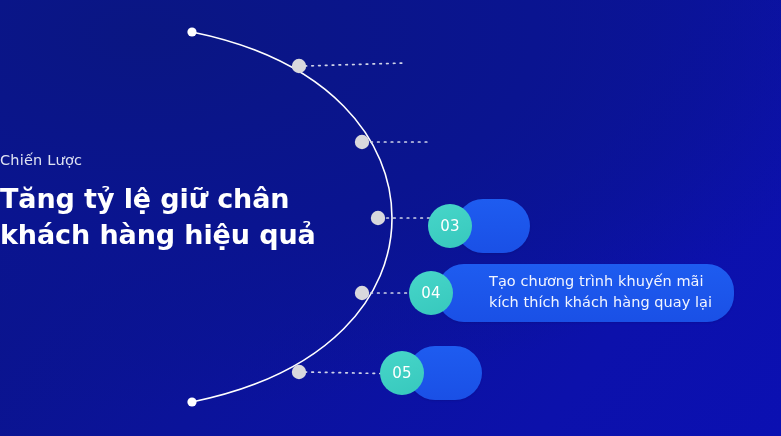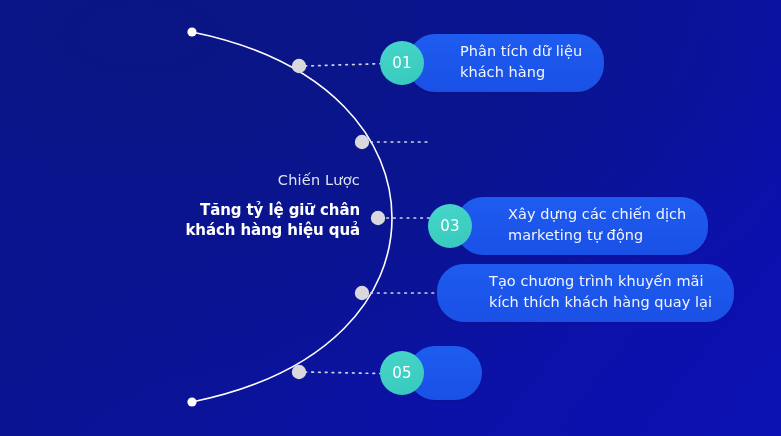--- a/index.html
+++ b/index.html
@@ -15,34 +15,34 @@
     font-family: "DejaVu Sans", "Liberation Sans", sans-serif;
     background:
       radial-gradient(ellipse 120% 110% at 18% 8%, #0a1683 0%, #0a1490 42%, rgba(10,17,160,0) 78%),
       linear-gradient(128deg, #0a1583 0%, #0b139a 46%, #0c11ab 78%, #0b10b2 100%);
   }
 
   
   .headline-block {
     position: absolute;
     left: 0;
-    top: 172px;
+    top: 152px;
     width: 360px;
-    text-align: right;
+    text-align: left;
   }
   .eyebrow {
     font-size: 14.5px;
     font-weight: 400;
     color: #dfe3f2;
     letter-spacing: 0.2px;
     line-height: 1.2;
     margin: 0 0 12px 0;
   }
   .headline {
-    font-size: 15px;
+    font-size: 27px;
     font-weight: 700;
     color: #ffffff;
     line-height: 1.32;
     letter-spacing: -0.1px;
     margin: 0;
     white-space: pre-line;
   }
 
   
   .arc-layer {
@@ -132,43 +132,35 @@
     <line x1="364" y1="293" x2="441" y2="293" stroke="#cfd3e8" stroke-width="1.7" stroke-linecap="round" stroke-dasharray="1.6 5.2"></line>
     <line x1="305" y1="372" x2="404" y2="374" stroke="#cfd3e8" stroke-width="1.7" stroke-linecap="round" stroke-dasharray="1.6 5.2"></line>
 
     <circle cx="299" cy="66" r="7.2" fill="#d8d8dd"></circle>
     <circle cx="362" cy="142" r="7.2" fill="#d8d8dd"></circle>
     <circle cx="378" cy="218" r="7.2" fill="#d8d8dd"></circle>
     <circle cx="362" cy="293" r="7.2" fill="#d8d8dd"></circle>
     <circle cx="299" cy="372" r="7.2" fill="#d8d8dd"></circle>
   </svg>
 
-  <div class="row row-1">
-    <div class="pill">
-      <div class="badge">
-        <span class="badge-num">01</span>
-      </div>
-      <div class="pill-text">Phân tích dữ liệu
-khách hàng</div>
-    </div>
-  </div>
 
 
   <div class="row row-3">
     <div class="pill">
       <div class="badge">
         <span class="badge-num">03</span>
       </div>
-      <div class="pill-text">Xây dựng các chiến dịch
-marketing tự động</div>
     </div>
   </div>
 
   <div class="row row-4">
     <div class="pill">
+      <div class="badge">
+        <span class="badge-num">04</span>
+      </div>
       <div class="pill-text">Tạo chương trình khuyến mãi
 kích thích khách hàng quay lại</div>
     </div>
   </div>
 
   <div class="row row-5">
     <div class="pill">
       <div class="badge">
         <span class="badge-num">05</span>
       </div>

